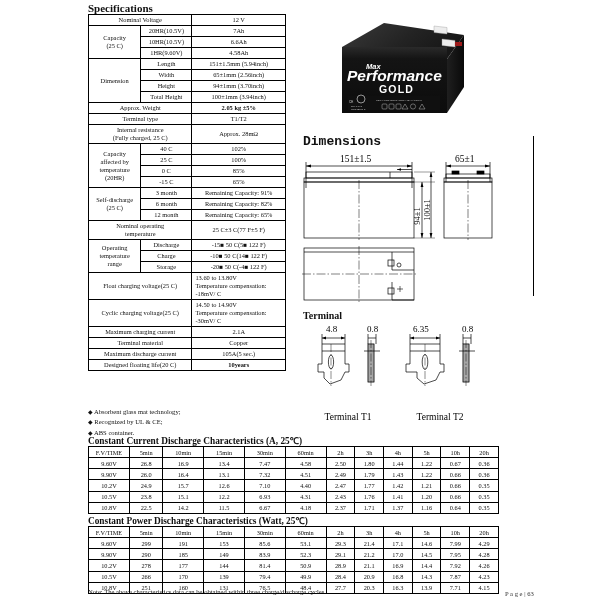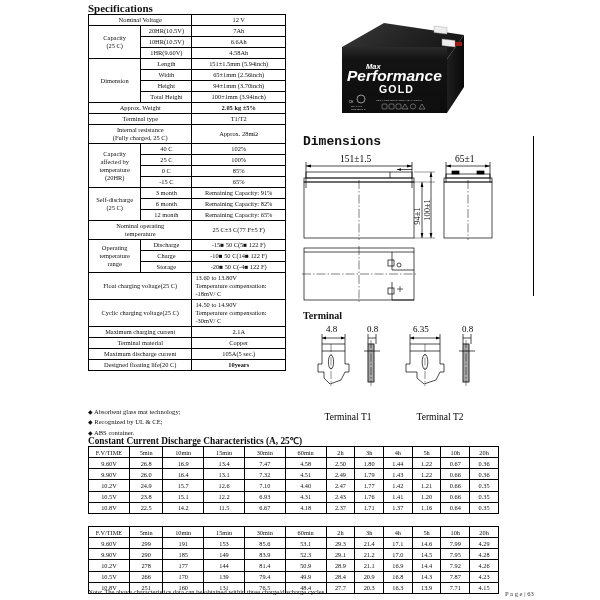--- a/index.html
+++ b/index.html
@@ -325,20 +325,21 @@
         <td>2.37</td>
         <td>1.71</td>
         <td>1.37</td>
         <td>1.16</td>
         <td>0.64</td>
         <td>0.35</td>
       </tr>
     </tbody>
   </table>
 
+  <div id="cp-heading" class="dis-heading">Constant Power Discharge Characteristics (Watt, 25℃)</div>
   <table id="cp-table" class="dis-table">
     <tbody>
       <tr>
         <td class="first">F.V/TIME</td>
         <td>5min</td>
         <td>10min</td>
         <td>15min</td>
         <td>30min</td>
         <td>60min</td>
         <td>2h</td>

